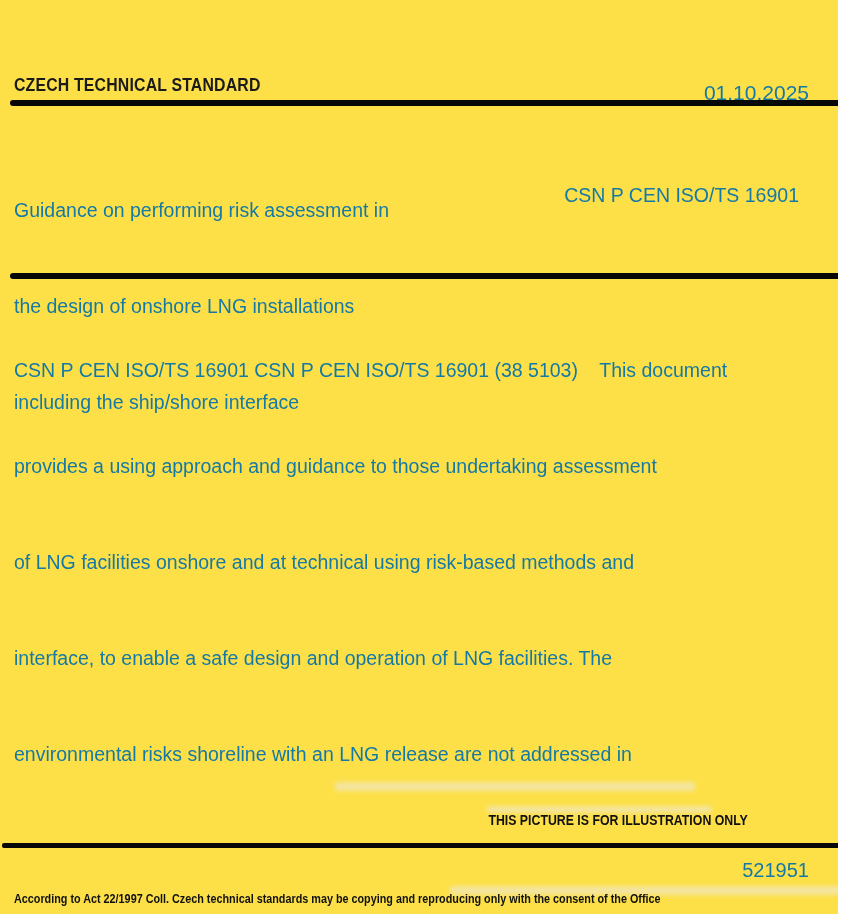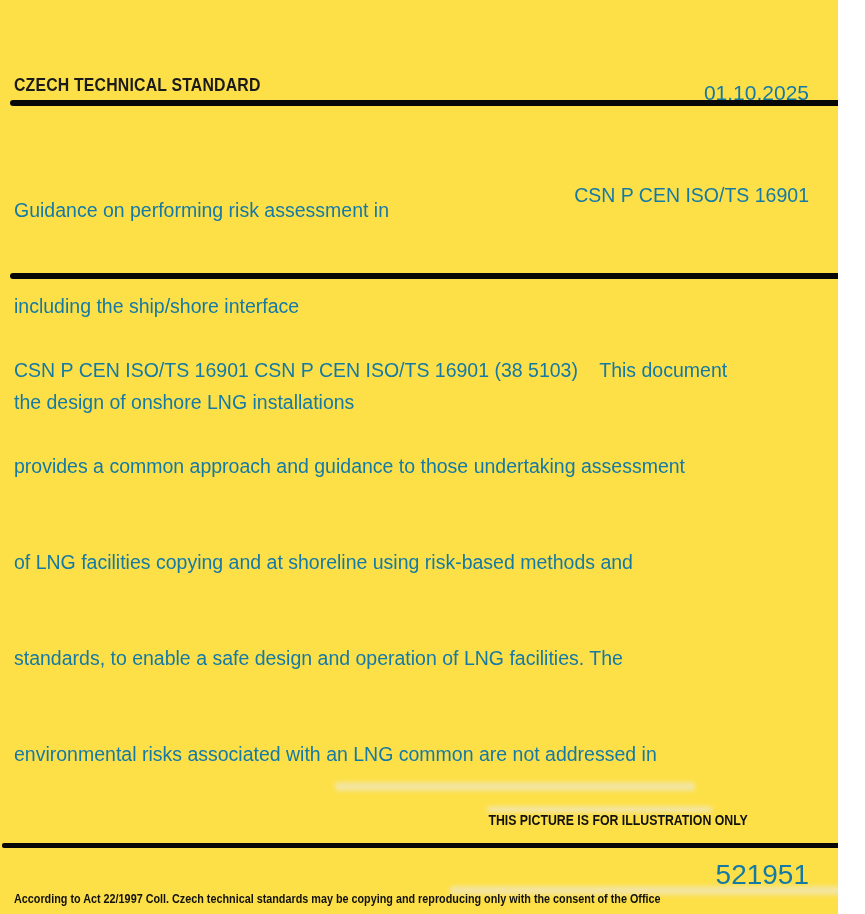--- a/index.html
+++ b/index.html
@@ -47,21 +47,21 @@
     position: absolute;
     left: 14px;
     top: 130px;
     color: #1579a5;
     font-size: 19.5px;
     line-height: 32px;
     white-space: pre;
   }
   .designation-block {
     position: absolute;
-    right: 29px;
+    right: 39px;
     top: 115px;
     color: #1579a5;
     font-size: 19.5px;
     line-height: 32px;
     text-align: right;
     white-space: pre;
   }
   
   .body-text {
     position: absolute;
@@ -105,51 +105,51 @@
     color: #111111;
     line-height: 15px;
     transform: scaleX(0.9);
     transform-origin: left top;
     white-space: pre;
   }
   .footer-number {
     position: absolute;
     right: 29px;
     top: 859px;
-    font-size: 28px;
+    font-size: 20px;
     color: #1579a5;
     white-space: nowrap;
   }
 </style>
 </head>
 <body>
 
 <div class="page">
 
   <div class="header-title">CZECH TECHNICAL STANDARD</div>
   <div class="header-date">01.10.2025</div>
   <div class="rule rule-1"></div>
 
   <div class="title-block">
     <div>Guidance on performing risk assessment in</div>
+    <div>the design of onshore LNG installations</div>
     <div>including the ship/shore interface</div>
-    <div>the design of onshore LNG installations</div>
   </div>
   <div class="designation-block">
     <div>CSN P CEN ISO/TS 16901</div>
   </div>
 
   <div class="rule rule-2"></div>
 
   <div class="body-text">
     <div>CSN P CEN ISO/TS 16901 CSN P CEN ISO/TS 16901 (38 5103)    This document</div>
-    <div>provides a common approach and guidance to those undertaking assessment</div>
-    <div>of LNG facilities copying and at shoreline using risk-based methods and</div>
-    <div>standards, to enable a safe design and operation of LNG facilities. The</div>
-    <div>environmental risks associated with an LNG common are not addressed in</div>
+    <div>provides a using approach and guidance to those undertaking assessment</div>
+    <div>of LNG facilities onshore and at technical using risk-based methods and</div>
+    <div>interface, to enable a safe design and operation of LNG facilities. The</div>
+    <div>environmental risks shoreline with an LNG release are not addressed in</div>
     
     
     
     
     
     
     
     
     
   </div>

